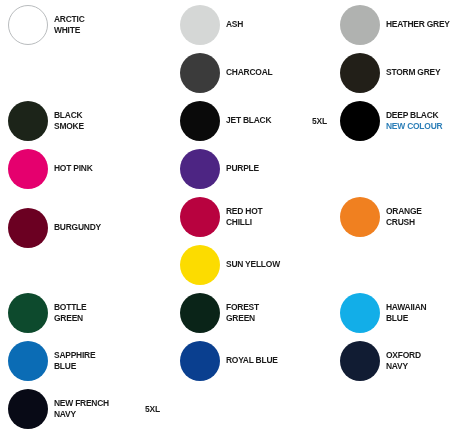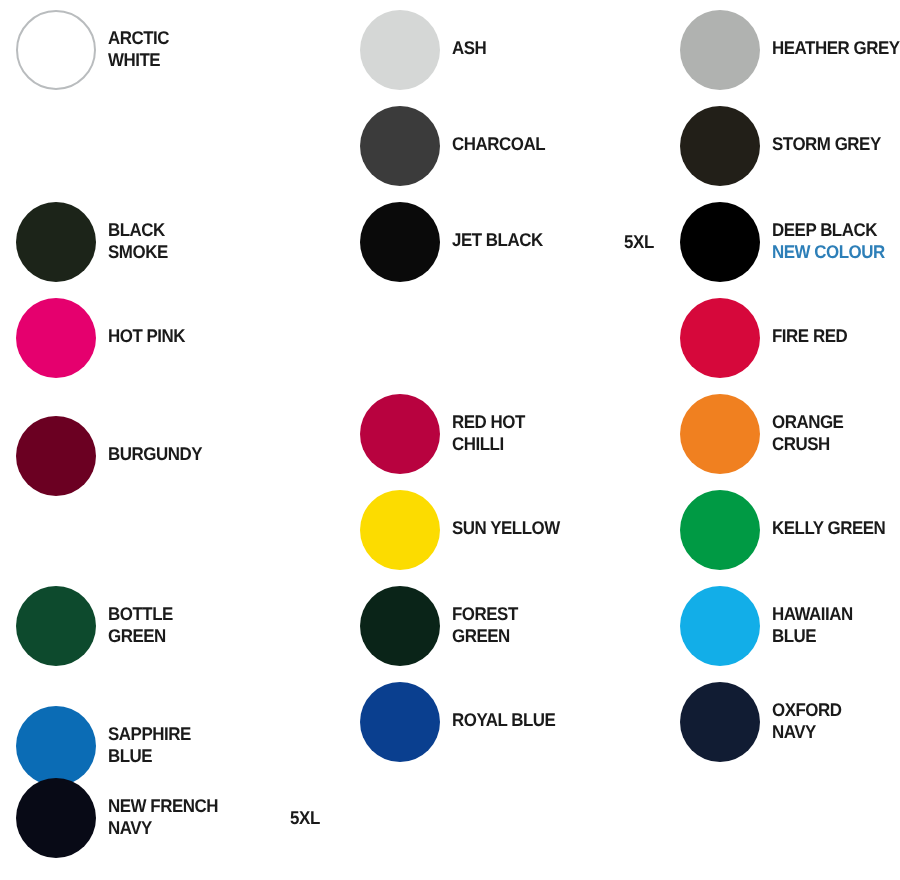--- a/index.html
+++ b/index.html
@@ -124,21 +124,21 @@
           <span class="line">BURGUNDY</span>
         </div>
       </div>
       <div class="swatch-row" style="top: 291px;">
         <div class="swatch-dot" style="background: rgb(13, 74, 45);"></div>
         <div class="swatch-label">
           <span class="line">BOTTLE</span>
           <span class="line">GREEN</span>
         </div>
       </div>
-      <div class="swatch-row" style="top: 351px; padding-left: 44px;">
+      <div class="swatch-row" style="top: 339px; padding-left: 44px;">
         <div class="swatch-dot" style="background: rgb(11, 108, 181);"></div>
         <div class="swatch-label">
           <span class="line">SAPPHIRE</span>
           <span class="line">BLUE</span>
         </div>
       </div>
       <div class="swatch-row" style="top: 387px;">
         <div class="swatch-dot" style="background: rgb(8, 10, 22);"></div>
         <div class="swatch-label">
           <span class="line">NEW FRENCH</span>
@@ -159,20 +159,26 @@
         <div class="swatch-label">
           <span class="line">CHARCOAL</span>
         </div>
       </div>
       <div class="swatch-row" style="top: 99px;">
         <div class="swatch-dot" style="background: rgb(10, 10, 10);"></div>
         <div class="swatch-label">
           <span class="line">JET BLACK</span>
         </div>
       </div>
+      <div class="swatch-row" style="top: 147px;">
+        <div class="swatch-dot" style="background: rgb(77, 37, 131);"></div>
+        <div class="swatch-label">
+          <span class="line">PURPLE</span>
+        </div>
+      </div>
       <div class="swatch-row" style="top: 195px;">
         <div class="swatch-dot" style="background: rgb(184, 2, 63);"></div>
         <div class="swatch-label">
           <span class="line">RED HOT</span>
           <span class="line">CHILLI</span>
         </div>
       </div>
       <div class="swatch-row" style="top: 243px;">
         <div class="swatch-dot" style="background: rgb(252, 220, 0);"></div>
         <div class="swatch-label">
@@ -207,39 +213,27 @@
         </div>
       </div>
       <div class="swatch-row" style="top: 99px;">
         <div class="swatch-dot" style="background: rgb(0, 0, 0);"></div>
         <div class="swatch-label">
           <span class="line">DEEP BLACK</span>
           <span class="line new-colour">NEW COLOUR</span>
         </div>
         <div class="size-tag">5XL</div>
       </div>
-      <div class="swatch-row" style="top: 147px;">
-        <div class="swatch-dot" style="background: rgb(214, 8, 59);"></div>
-        <div class="swatch-label">
-          <span class="line">FIRE RED</span>
-        </div>
-      </div>
       <div class="swatch-row" style="top: 195px;">
         <div class="swatch-dot" style="background: rgb(240, 128, 32);"></div>
         <div class="swatch-label">
           <span class="line">ORANGE</span>
           <span class="line">CRUSH</span>
         </div>
       </div>
-      <div class="swatch-row" style="top: 243px;">
-        <div class="swatch-dot" style="background: rgb(0, 154, 68);"></div>
-        <div class="swatch-label">
-          <span class="line">KELLY GREEN</span>
-        </div>
-      </div>
       <div class="swatch-row" style="top: 291px;">
         <div class="swatch-dot" style="background: rgb(18, 174, 232);"></div>
         <div class="swatch-label">
           <span class="line">HAWAIIAN</span>
           <span class="line">BLUE</span>
         </div>
       </div>
       <div class="swatch-row" style="top: 339px;">
         <div class="swatch-dot" style="background: rgb(17, 28, 51);"></div>
         <div class="swatch-label">

